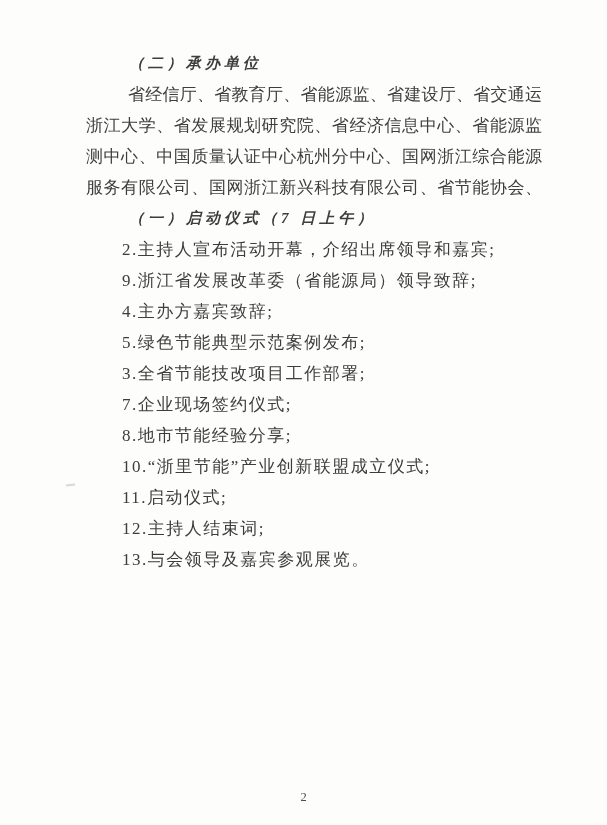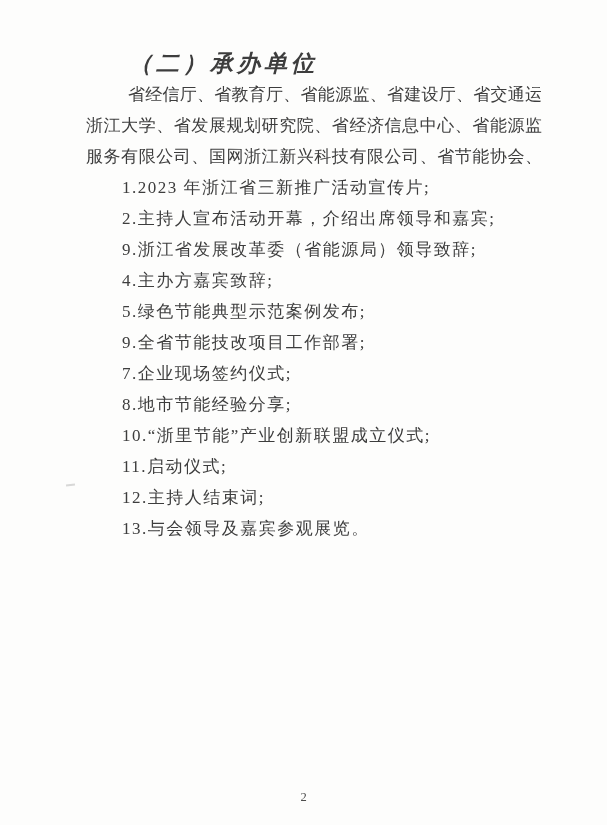--- a/index.html
+++ b/index.html
@@ -26,21 +26,21 @@
   .line {
     font-size: 17px;
     line-height: 31px;
     height: 31px;
     overflow: visible;
   }
   
   .kai-heading {
     font-weight: bold;
     font-style: italic;
-    font-size: 23px;
+    font-size: 15px;
     letter-spacing: 4px;
     padding-left: 43px;
   }
   
   .hei-heading {
     font-family: "Liberation Sans", "DejaVu Sans", sans-serif;
     font-weight: bold;
     font-size: 17.5px;
     letter-spacing: 2.5px;
     padding-left: 40px;
@@ -86,30 +86,31 @@
 </head>
 <body>
 
 <div class="page">
   <div class="content">
 
     <div class="line kai-heading">（二）承办单位</div>
 
     <div class="line p-just p-first">省经信厅、省教育厅、省能源监、省建设厅、省交通运</div>
     <div class="line p-just">浙江大学、省发展规划研究院、省经济信息中心、省能源监</div>
+    <div class="line p-just">测中心、中国质量认证中心杭州分中心、国网浙江综合能源</div>
     <div class="line p-just">服务有限公司、国网浙江新兴科技有限公司、省节能协会、</div>
 
 
+    <div class="line kai-heading">（一）启动仪式（7 日上午）</div>
 
-    <div class="line item">1.2023 年浙江省三新推广活动宣传片;</div>
     <div class="line item">2.主持人宣布活动开幕，介绍出席领导和嘉宾;</div>
     <div class="line item">9.浙江省发展改革委（省能源局）领导致辞;</div>
     <div class="line item">4.主办方嘉宾致辞;</div>
     <div class="line item">5.绿色节能典型示范案例发布;</div>
-    <div class="line item">9.全省节能技改项目工作部署;</div>
+    <div class="line item">3.全省节能技改项目工作部署;</div>
     <div class="line item">7.企业现场签约仪式;</div>
     <div class="line item">8.地市节能经验分享;</div>
     <div class="line item">10.“浙里节能”产业创新联盟成立仪式;</div>
     <div class="line item">11.启动仪式;</div>
     <div class="line item">12.主持人结束词;</div>
     <div class="line item">13.与会领导及嘉宾参观展览。</div>
 
   </div>
 
   <div class="scan-artifact"></div>

